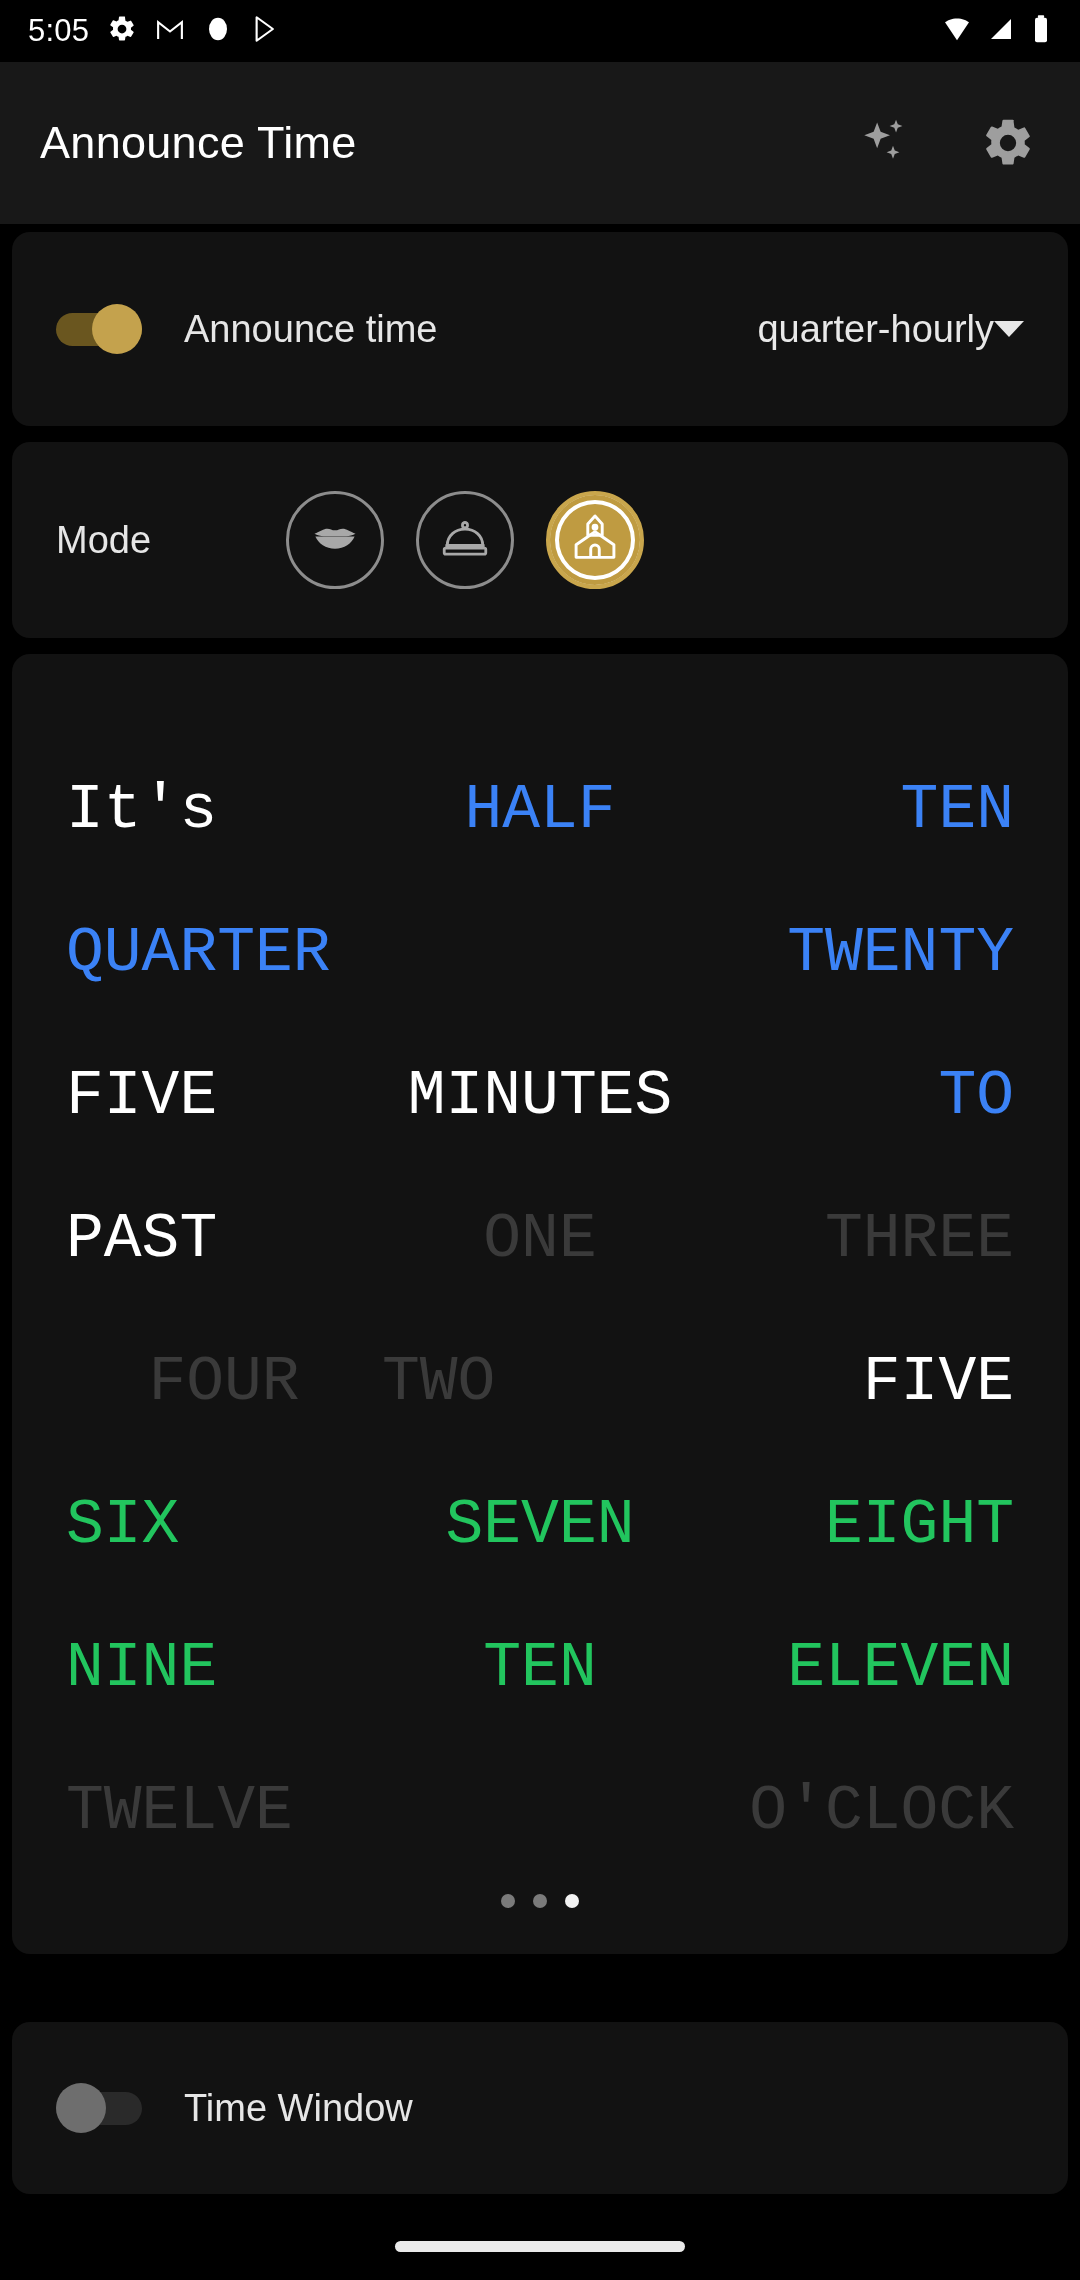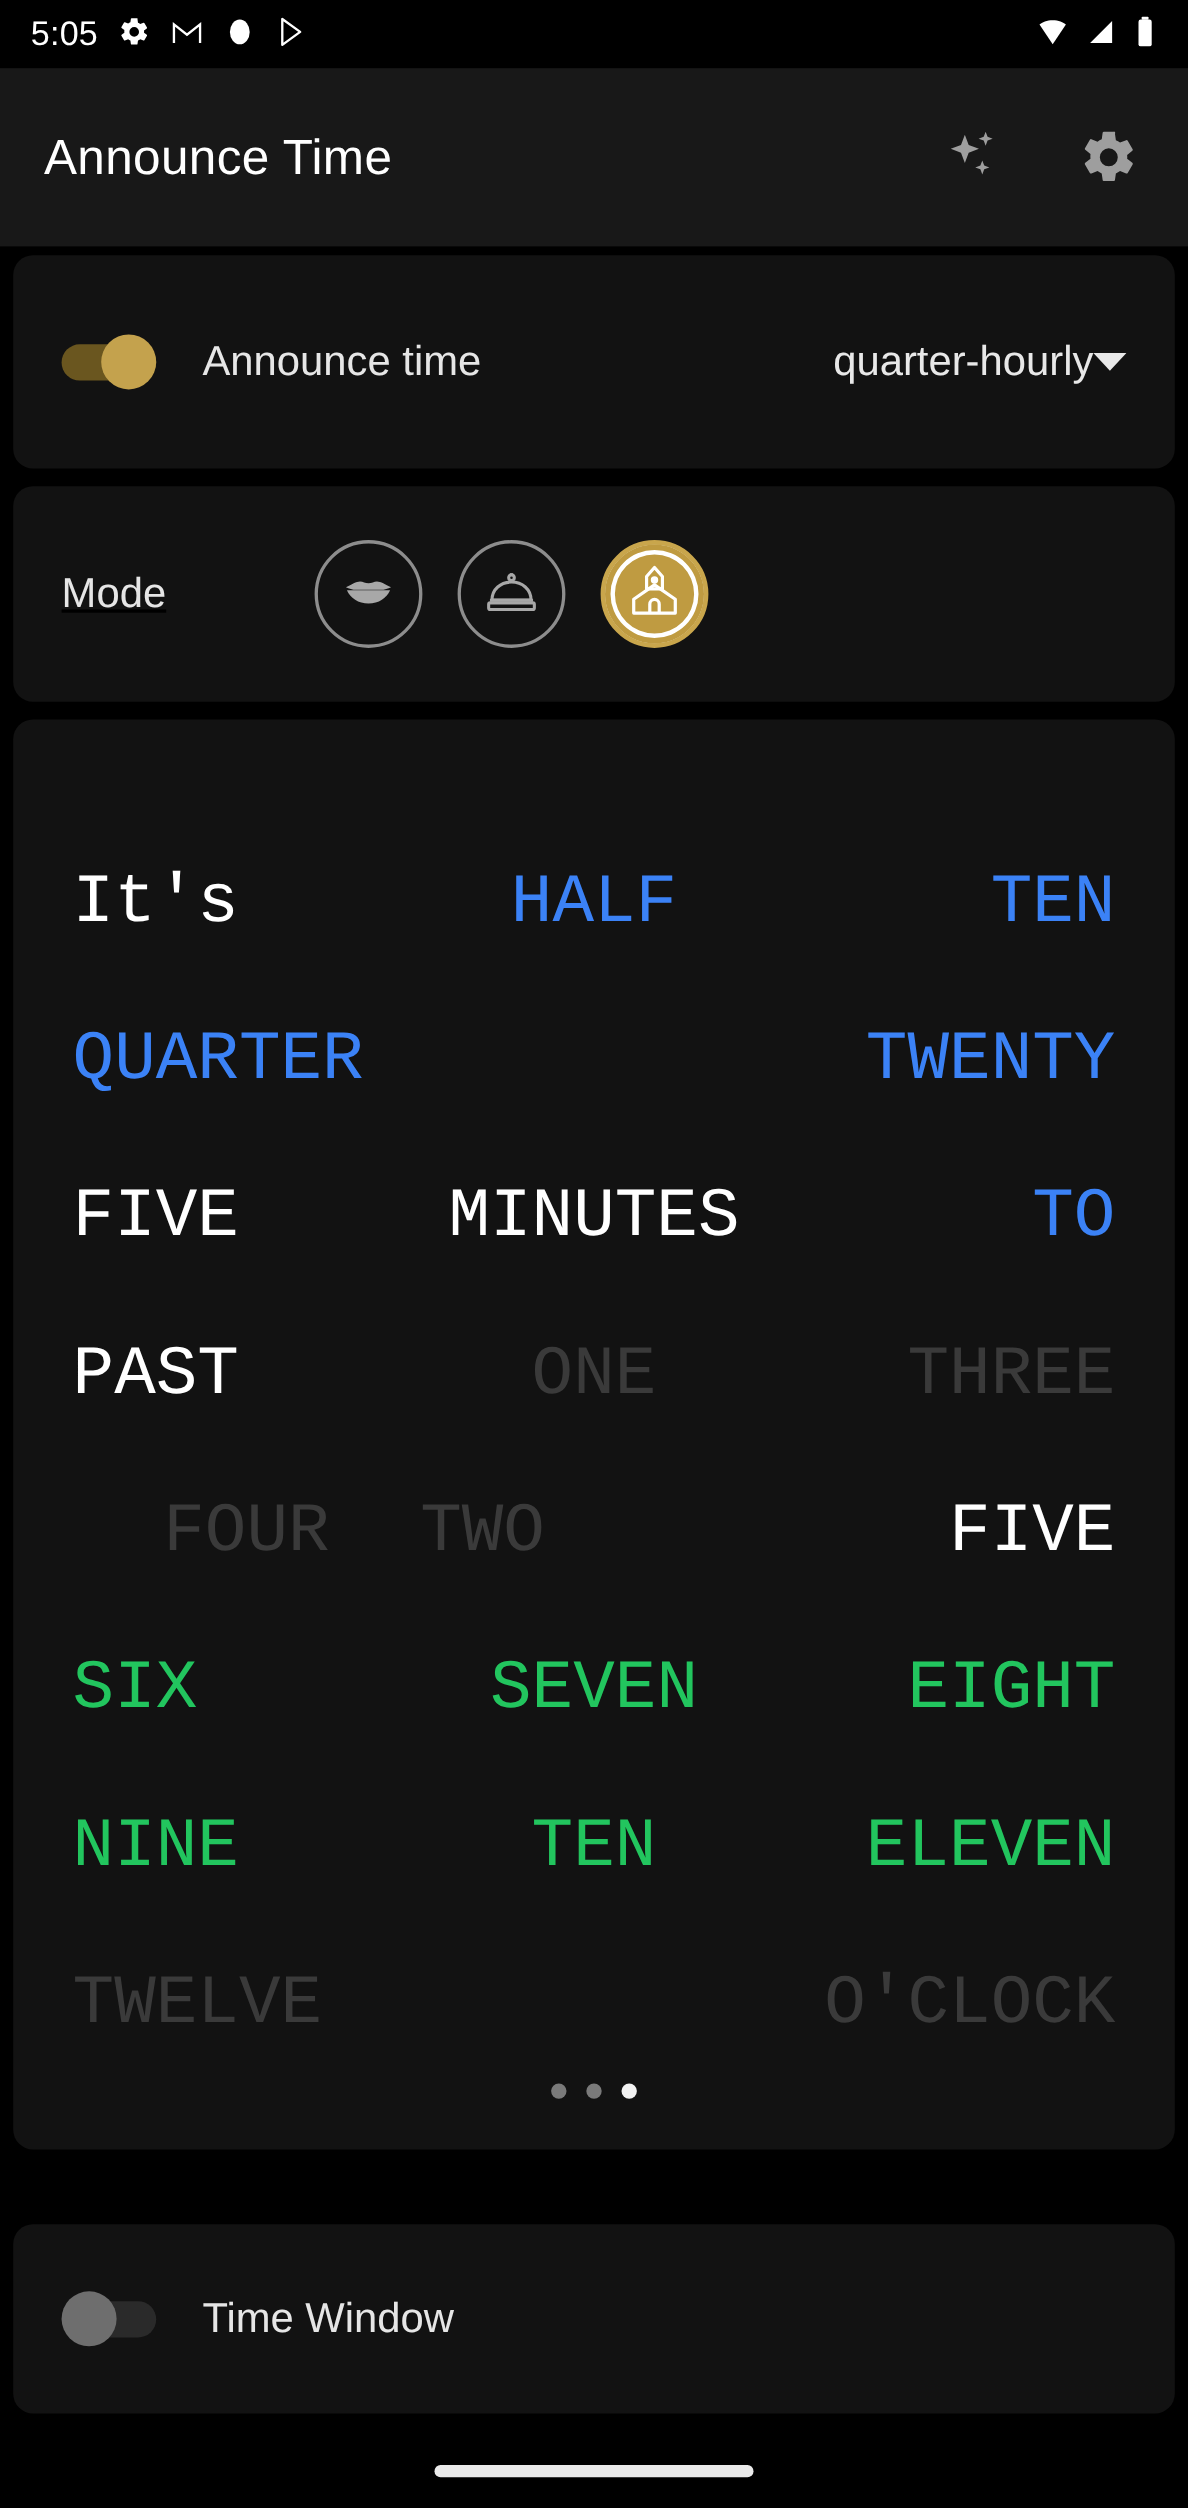--- a/index.html
+++ b/index.html
@@ -33,21 +33,21 @@
   }
   .appbar-actions { margin-left:auto; display:flex; align-items:center; gap:58px; }
   .appbar-btn { width:64px; height:64px; display:flex; align-items:center; justify-content:center; cursor:pointer; }
 
   
   .card {
     position:absolute; left:12px; width:1056px;
     background:#121212; border-radius:18px;
   }
   #card-announce { top:232px; height:194px; }
-  #card-mode     { top:442px; height:196px;text-decoration:underline; }
+  #card-mode     { top:442px; height:196px; }
   #card-clock    { top:654px; height:1300px; }
   #card-window   { top:2022px; height:172px; }
 
   .row { display:flex; align-items:center; height:100%; padding:0 44px; }
 
   
   .switch { position:relative; width:86px; height:50px; flex:0 0 auto; cursor:pointer; }
   .switch .track {
     position:absolute; left:0; top:9px; width:86px; height:33px; border-radius:17px;
   }
@@ -78,21 +78,21 @@
     display:flex;align-items:center;justify-content:center;
     border:3px solid #8d8d8d; background:transparent; cursor:pointer;
   }
   .mode-btn.selected {
     background:#bf9b41; border:4px solid #c9a64c;
     box-shadow: inset 0 0 0 5px #bf9b41, inset 0 0 0 9px #ffffff;
   }
 
   
   .wc-grid {
-    position:absolute; left:0; top:18px; width:100%;
+    position:absolute; left:0; top:8px; width:100%;
     padding:77px 54px 0 54px;
   }
   .wc-row {
     display:flex; height:143px; align-items:center;
   }
   .wc-cell {
     flex:1 1 0; font-family:"Liberation Mono","DejaVu Sans Mono",monospace;
     font-size:63px; letter-spacing:0px; white-space:nowrap;
   }
   .wc-cell.c0 { text-align:left; }

